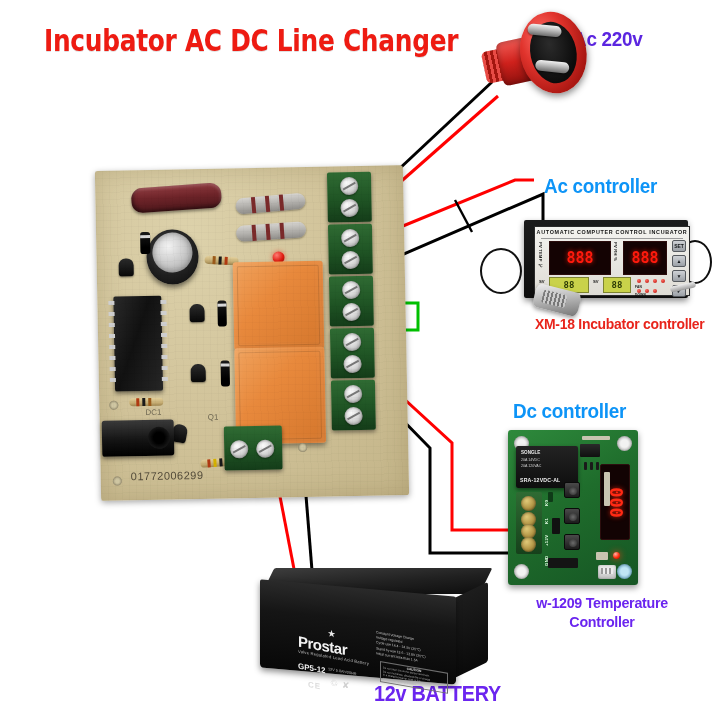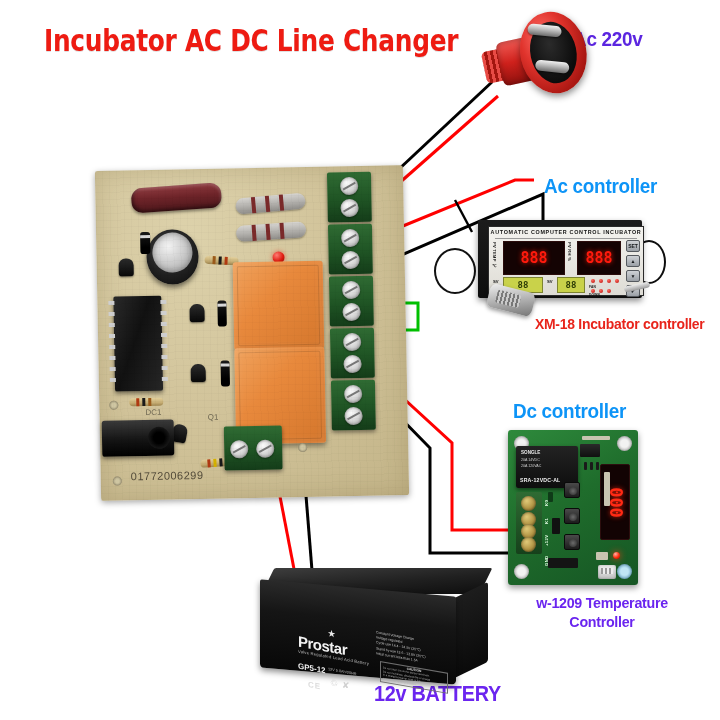--- a/index.html
+++ b/index.html
@@ -156,21 +156,21 @@
   }
   .plug .pin{
     position:absolute; width:34px; height:11px; border-radius:6px;
     background:linear-gradient(180deg,#f2f2f2 0%,#b9b9b9 45%,#6d6d6d 100%);
     box-shadow:0 1px 2px rgba(0,0,0,.5);
   }
   .plug .pin.p1{ left:56px; top:18px; transform:rotate(18deg); }
   .plug .pin.p2{ left:56px; top:55px; transform:rotate(18deg); }
 
   
-  .xm { position:absolute; left:472px; top:218px; width:186px; height:95px; }
+  .xm { position:absolute; left:518px; top:218px; width:186px; height:95px; }
   .xm .case{
     position:absolute; left:6px; top:2px; width:164px; height:78px;
     background:linear-gradient(180deg,#1c1c1c 0%,#0d0d0d 100%);
     border-radius:2px; box-shadow:0 3px 6px rgba(0,0,0,.45);
   }
   .xm .panel{
     position:absolute; left:10px; top:6px; width:156px; height:70px;
     background:linear-gradient(180deg,#f4f3ef 0%,#dedcd5 100%);
     border:1px solid #2a2a2a;
   }

